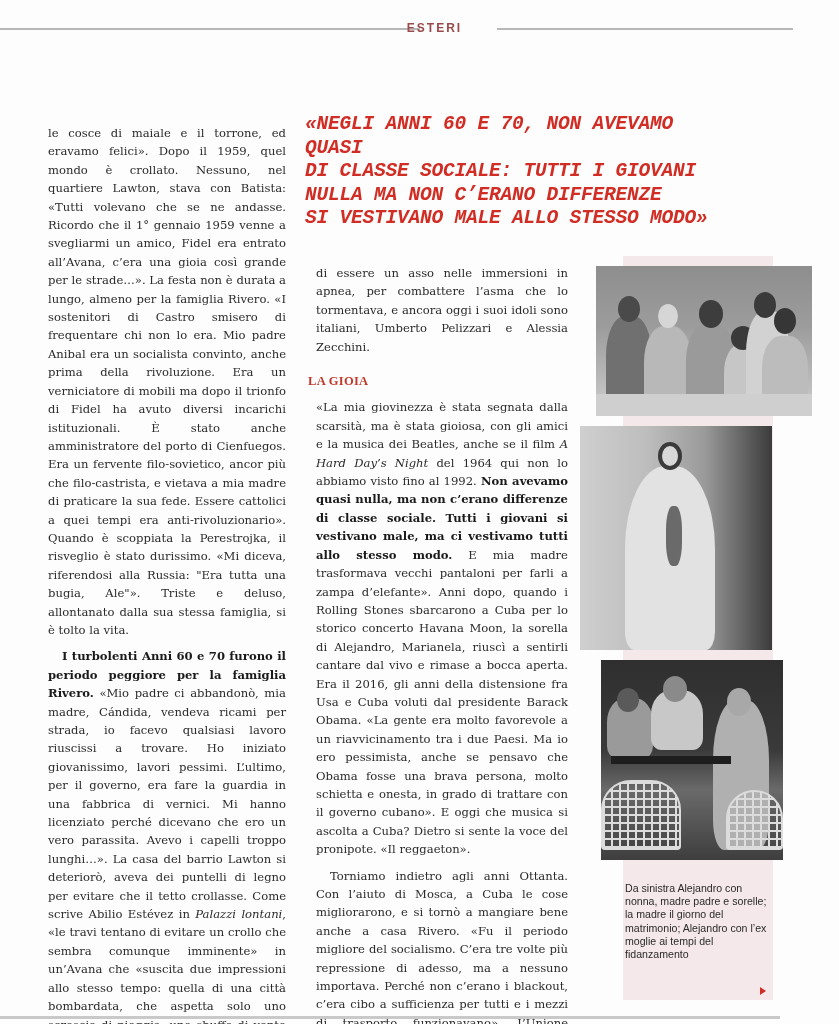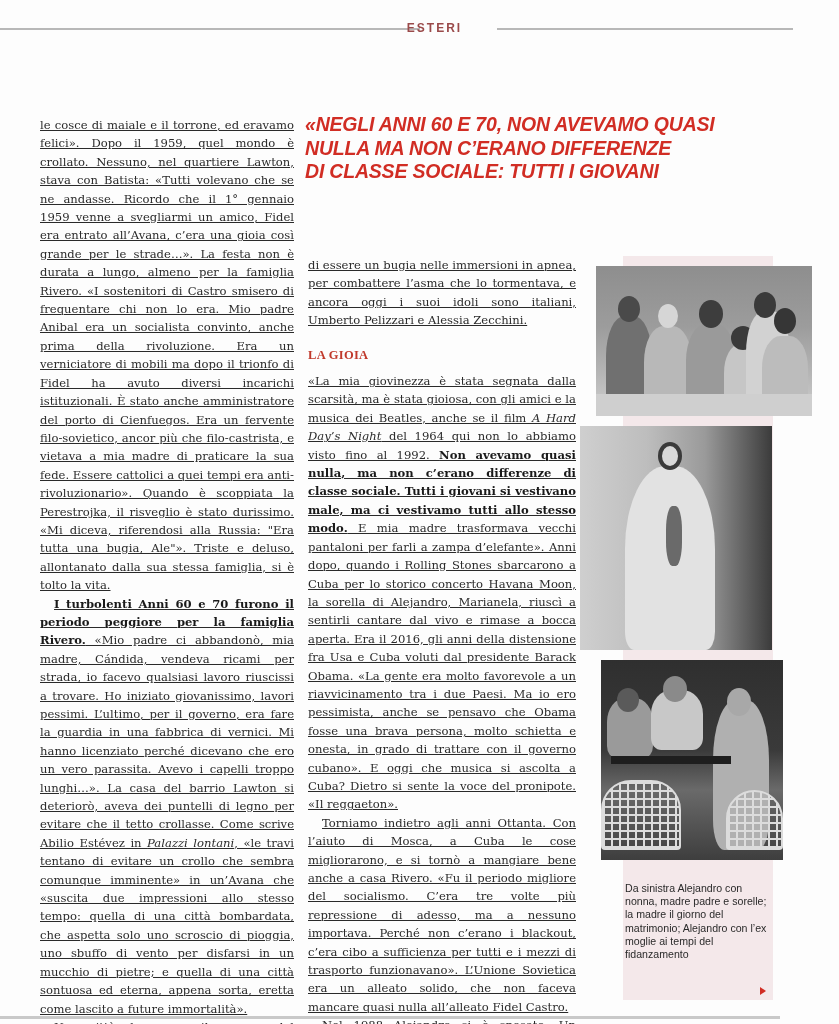--- a/index.html
+++ b/index.html
@@ -9,28 +9,28 @@
   .header-rule { position: absolute; top: 28px; height: 2px; background: #b8b8b8; }
   .header-rule.left { left: 0; width: 420px; }
   .header-rule.right { left: 497px; width: 296px; }
   .section-label {
     position: absolute; top: 21px; left: 396px; width: 77px; text-align: center;
     font-family: "Liberation Sans", sans-serif; font-weight: bold; font-size: 12px;
     letter-spacing: 2px; color: #9a4a4a;
   }
 
   .col { position: absolute; font-size: 11.6px; line-height: 18.4px; text-align: justify; hyphens: manual; }
-  .col p { margin: 0; text-decoration: underline; }
+  .col p { margin: 8px; }
   .col p.indent { text-indent: 14px; }
   .col1 { left: 40px; top: 116px; width: 254px; }
   .col2 { left: 308px; top: 256px; width: 268px; }
 
   .pullquote {
     position: absolute; left: 305px; top: 113px; width: 420px;
-    font-family: Liberation Sans, sans-serif; font-weight: bold; font-style: italic;
+    font-family: Liberation Mono, monospace; font-weight: bold; font-style: italic;
     font-size: 19.5px; line-height: 23.5px; color: #d12d24; letter-spacing: -0.2px;
   }
 
   .subhead {
     font-family: "Liberation Serif", serif; font-weight: bold; font-size: 12.5px;
     color: #c0392b; margin-top: 16px; margin-bottom: 8px; letter-spacing: 0.3px;
   }
   b, strong { font-weight: bold; color: #1a1a1a; }
   em { font-style: italic; }
 
@@ -61,32 +61,33 @@
 </style>
 </head>
 <body>
 
 <div class="header-rule left"></div>
 <div class="section-label">ESTERI</div>
 <div class="header-rule right"></div>
 
 <div class="pullquote">
   <div>«NEGLI ANNI 60 E 70, NON AVEVAMO QUASI</div>
+  <div>DI CLASSE SOCIALE: TUTTI I GIOVANI</div>
   <div>NULLA MA NON C’ERANO DIFFERENZE</div>
-  <div>DI CLASSE SOCIALE: TUTTI I GIOVANI</div>
+  <div>SI VESTIVANO MALE  ALLO STESSO MODO»</div>
 </div>
 
 <div class="col col1">
   <p>le cosce di maiale e il torrone, ed eravamo felici». Dopo il 1959, quel mondo è crollato. Nessuno, nel quartiere Lawton, stava con Batista: «Tutti volevano che se ne andasse. Ricordo che il 1° gennaio 1959 venne a svegliarmi un amico, Fidel era entrato all’Avana, c’era una gioia così grande per le strade…». La festa non è durata a lungo, almeno per la famiglia Rivero. «I sostenitori di Castro smisero di frequentare chi non lo era. Mio padre Anibal era un socialista convinto, anche prima della rivoluzione. Era un verniciatore di mobili ma dopo il trionfo di Fidel ha avuto diversi incarichi istituzionali. È stato anche amministratore del porto di Cienfuegos. Era un fervente filo-sovietico, ancor più che filo-castrista, e vietava a mia madre di praticare la sua fede. Essere cattolici a quei tempi era anti-rivoluzionario». Quando è scoppiata la Perestrojka, il risveglio è stato durissimo. «Mi diceva, riferendosi alla Russia: "Era tutta una bugia, Ale"». Triste e deluso, allontanato dalla sua stessa famiglia, si è tolto la vita.</p>
   <p class="indent"><strong>I turbolenti Anni 60 e 70 furono il periodo peggiore per la famiglia Rivero.</strong><span> «Mio padre ci abbandonò, mia madre, Cándida, vendeva ricami per strada, io facevo qualsiasi lavoro riuscissi a trovare. Ho iniziato giovanissimo, lavori pessimi. L’ultimo, per il governo, era fare la guardia in una fabbrica di vernici. Mi hanno licenziato perché dicevano che ero un vero parassita. Avevo i capelli troppo lunghi…». La casa del barrio Lawton si deteriorò, aveva dei puntelli di legno per evitare che il tetto crollasse. Come scrive Abilio Estévez in </span><em>Palazzi lontani</em><span>, «le travi tentano di evitare un crollo che sembra comunque imminente» in un’Avana che «suscita due impressioni allo stesso tempo: quella di una città bombardata, che aspetta solo uno scroscio di pioggia, uno sbuffo di vento per disfarsi in un mucchio di pietre; e quella di una città sontuosa ed eterna, appena sorta, eretta come lascito a future immortalità».</span></p>
   <p class="indent"><span>Una città dove, con il passare del tempo, la miseria è diventata normalità, anche per la famiglia Rivero, o quel che ne restava. «Passammo 13 anni senza frigorifero e altri 13 senza tv, solo con una radio e un giradischi». Ma erano anche gli anni delle feste, della musica americana e delle scoperte. Alejandro suonava la chitarra, ogni tanto si esibiva nei night club o alle </span></p>
 </div>
 
 <div class="col col2">
-  <p>di essere un bugia nelle immersioni in apnea, per combattere l’asma che lo tormentava, e ancora oggi i suoi idoli sono italiani, Umberto Pelizzari e Alessia Zecchini.</p>
+  <p>di essere un asso nelle immersioni in apnea, per combattere l’asma che lo tormentava, e ancora oggi i suoi idoli sono italiani, Umberto Pelizzari e Alessia Zecchini.</p>
   <div class="subhead">LA GIOIA</div>
   <p><span>«La mia giovinezza è stata segnata dalla scarsità, ma è stata gioiosa, con gli amici e la musica dei Beatles, anche se il film </span><em>A Hard Day’s Night</em><span> del 1964 qui non lo abbiamo visto fino al 1992. </span><strong>Non avevamo quasi nulla, ma non c’erano differenze di classe sociale. Tutti i giovani si vestivano male, ma ci vestivamo tutti allo stesso modo.</strong><span> E mia madre trasformava vecchi pantaloni per farli a zampa d’elefante». Anni dopo, quando i Rolling Stones sbarcarono a Cuba per lo storico concerto Havana Moon, la sorella di Alejandro, Marianela, riuscì a sentirli cantare dal vivo e rimase a bocca aperta. Era il 2016, gli anni della distensione fra Usa e Cuba voluti dal presidente Barack Obama. «La gente era molto favorevole a un riavvicinamento tra i due Paesi. Ma io ero pessimista, anche se pensavo che Obama fosse una brava persona, molto schietta e onesta, in grado di trattare con il governo cubano». E oggi che musica si ascolta a Cuba? Dietro si sente la voce del pronipote.  «Il reggaeton».</span></p>
   <p class="indent">Torniamo indietro agli anni Ottanta. Con l’aiuto di Mosca, a Cuba le cose migliorarono, e si tornò a mangiare bene anche a casa Rivero. «Fu il periodo migliore del socialismo. C’era tre volte più repressione di adesso, ma a nessuno importava. Perché non c’erano i blackout, c’era cibo a sufficienza per tutti e i mezzi di trasporto funzionavano». L’Unione Sovietica era un alleato solido, che non faceva mancare quasi nulla all’alleato Fidel Castro.</p>
   <p class="indent">Nel 1988 Alejandro si è sposato. Un matrimonio durato quindici anni, «i migliori della mia vita» anche se nel frattempo l’Urss si era sgretolata e con la fine degli aiuti sovietici Cuba è piombata in una crisi durissima, il famigerato Periodo Especial. La coppia di sposi, però, non se la cavava poi troppo male. Lui lavorava come fotografo, lei come cuoca nella mensa ufficiali della Forza Aeronautica Rivoluzionaria. «Quan-</p>
 </div>
 
 <div class="pink-panel"></div>
 
 <div class="photo photo1" title="Alejandro con nonna, madre, padre e sorelle">
   <div class="fig" style="left:10px;top:50px;width:46px;height:100px;background:#707070;"></div>

